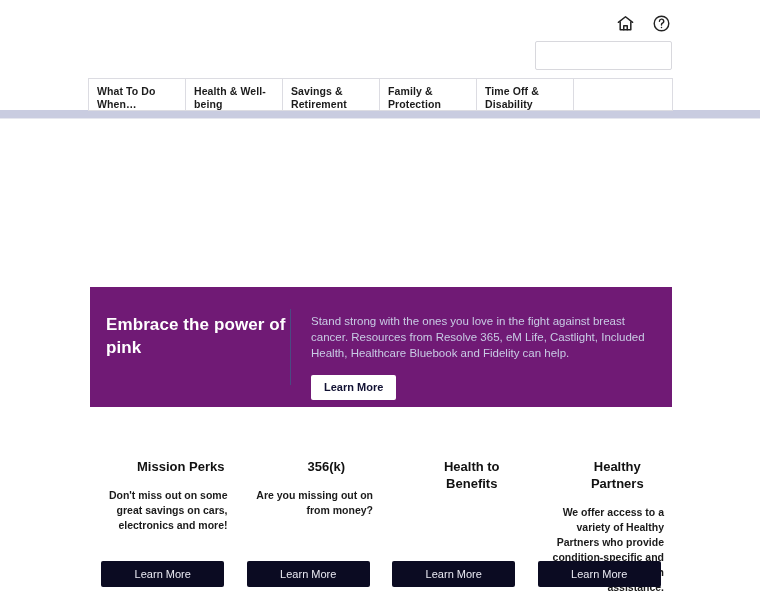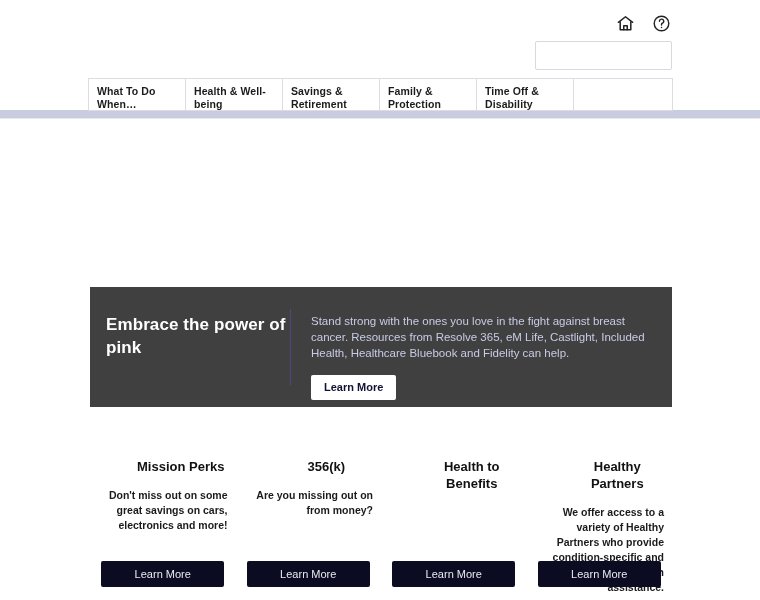--- a/index.html
+++ b/index.html
@@ -124,21 +124,21 @@
     background: #ffffff;
   }
 
   
   .hero {
     position: absolute;
     top: 287px;
     left: 90px;
     width: 582px;
     height: 120px;
-    background: #404040;
+    background: #701a75;
     display: flex;
     align-items: stretch;
   }
   .hero-left {
     width: 200px;
     flex: none;
     display: flex;
     align-items: flex-start;
     padding: 26px 0 0 16px;
     box-sizing: border-box;

